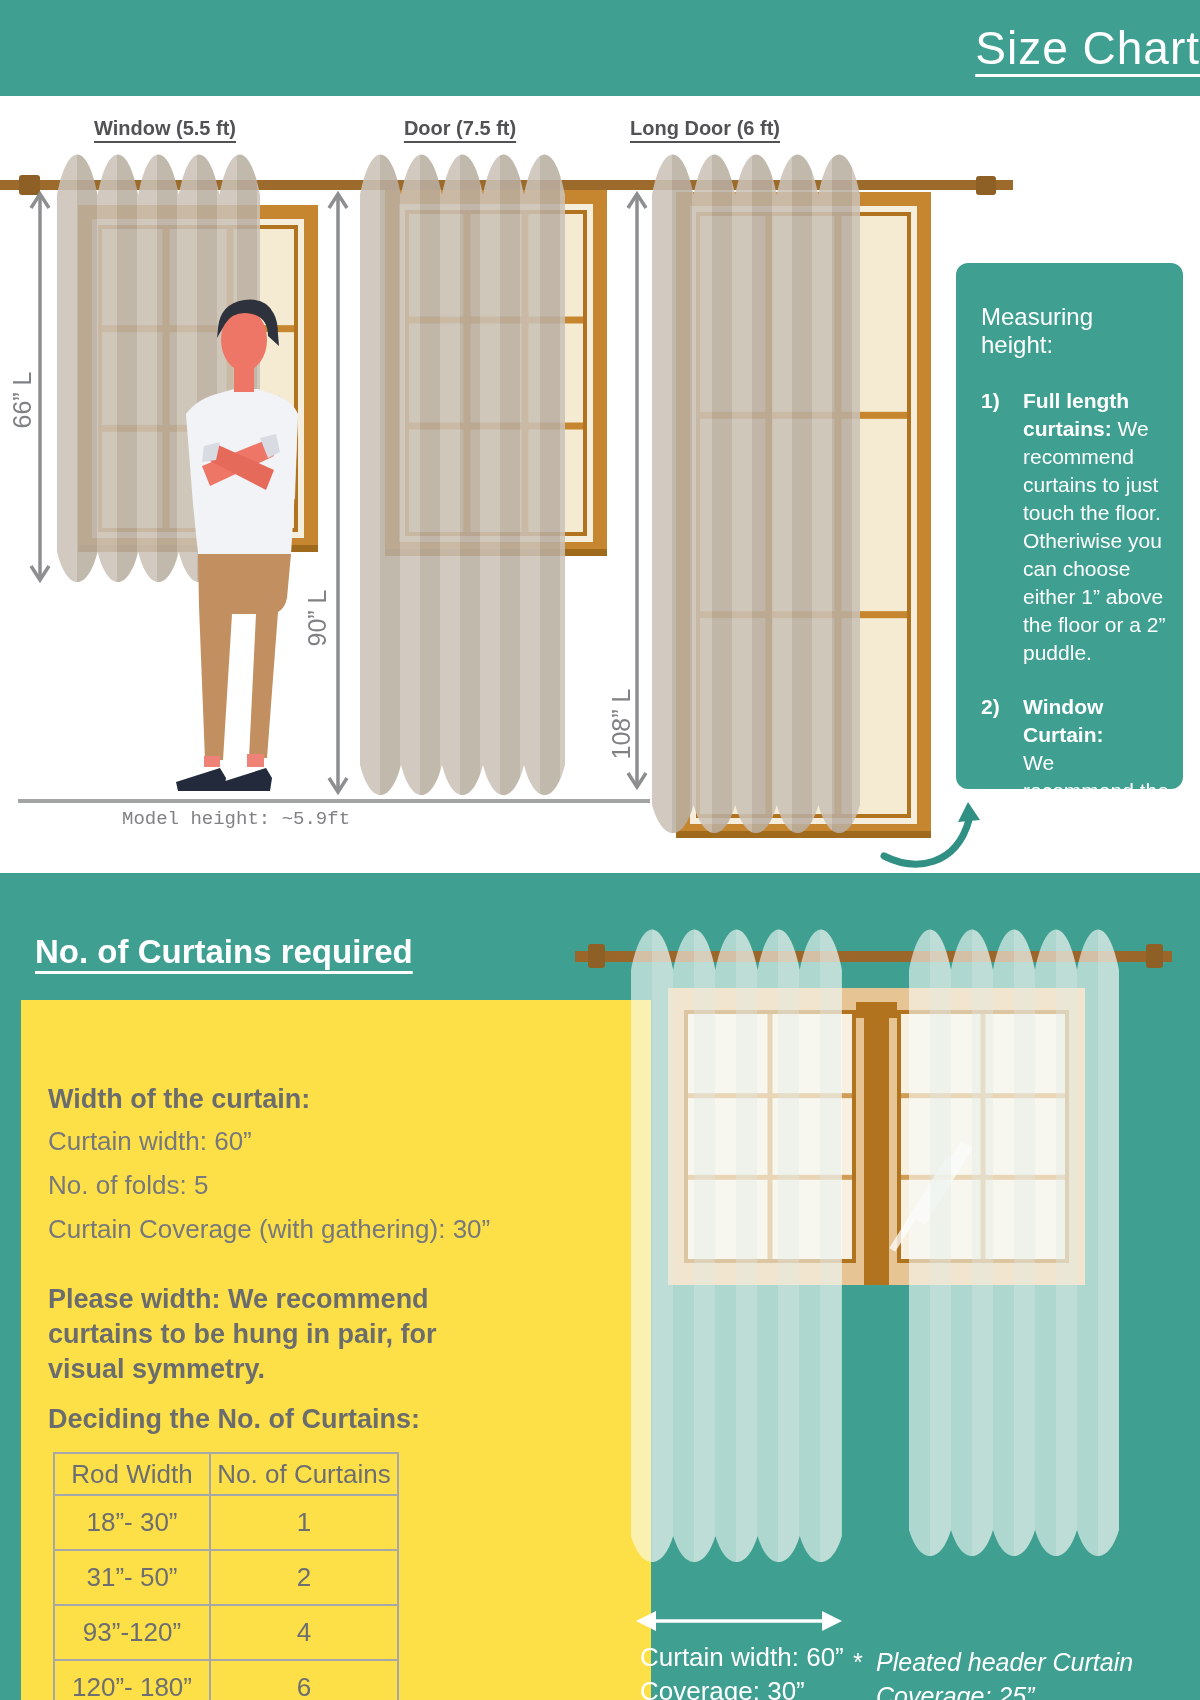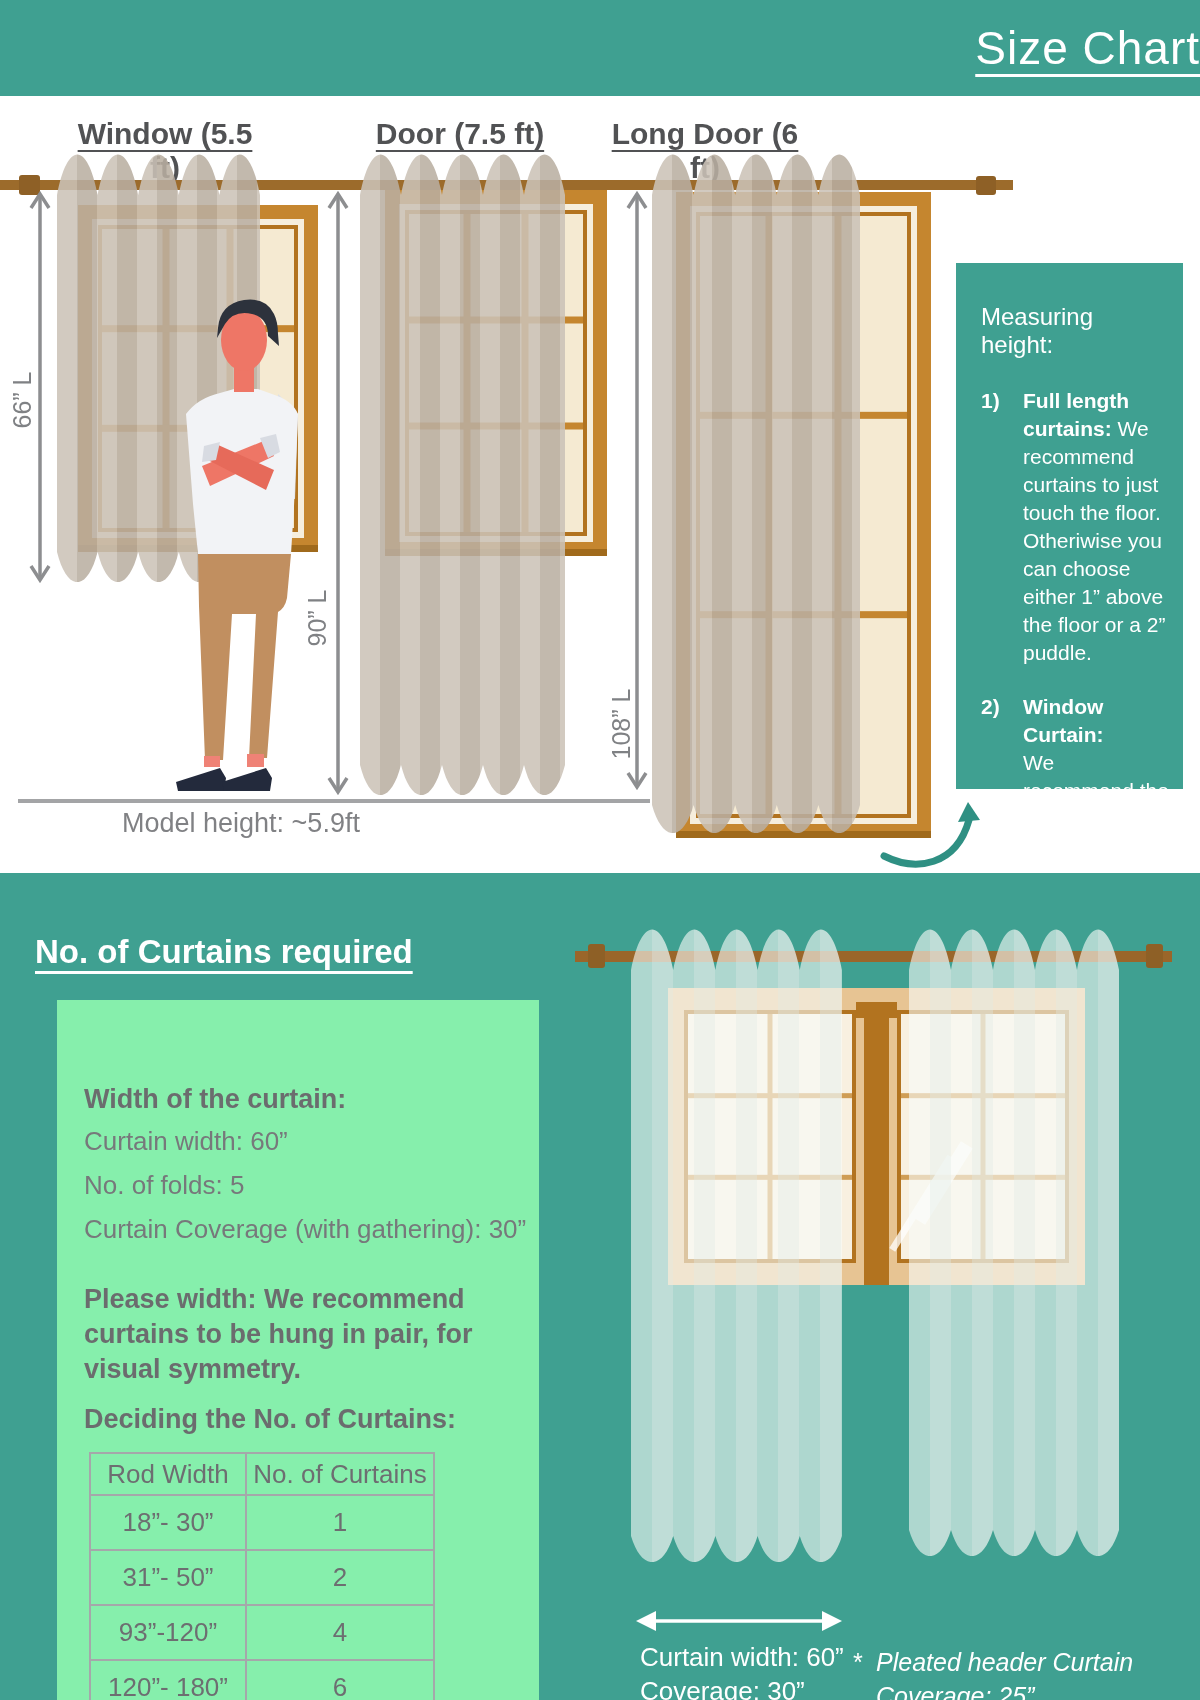--- a/index.html
+++ b/index.html
@@ -5,41 +5,41 @@
   html,body{margin:0;padding:0;background:#fff;}
   .stage{position:relative;width:1200px;height:1700px;overflow:hidden;
          font-family:"Liberation Sans",sans-serif;background:#ffffff;}
   .abs{position:absolute;}
   
   .hdr{left:0;top:0;width:1200px;height:96px;background:var(--teal);
        display:flex;align-items:center;justify-content:flex-end;}
   .hdr-title{color:#fff;font-size:46px;letter-spacing:1px;
        text-decoration:underline;text-decoration-thickness:3px;text-underline-offset:10px;}
   
-  .toplabel{font-size:30px;font-weight:bold;color:#515254;text-align:center;
+  .toplabel{font-size:20px;font-weight:bold;color:#515254;text-align:center;
        text-decoration:underline;text-decoration-thickness:2px;text-underline-offset:6px;}
   .vlabel{width:110px;height:30px;line-height:30px;text-align:center;font-size:25px;color:#7f8184;
        transform:rotate(-90deg);white-space:nowrap;}
-  .graytext{font-size:27px;color:#808184;}
+  .graytext{font-size:19px;color:#808184;font-family:Liberation Mono, monospace;}
   .rodbar{background:var(--rod);}
   .rodcap{background:#8e6026;border-radius:3px;}
   .floor{background:#a3a4a6;}
   
   .mbox{left:956px;top:263px;width:227px;height:526px;background:var(--teal);
-        color:#fff;padding:40px 14px 0 25px;box-sizing:border-box;}
+        color:#fff;padding:40px 14px 0 25px;box-sizing:border-box;border-radius:12px;}
   .mbox-title{font-size:24px;margin-bottom:28px;}
   .mitem{position:relative;padding-left:42px;font-size:21px;line-height:28px;}
   .mitem .num{position:absolute;left:0;top:0;font-weight:bold;}
   .mitem b{font-weight:bold;}
   .mitem+.mitem{margin-top:26px;}
   
   .bottombg{left:0;top:873px;width:1200px;height:827px;background:var(--teal);}
   .bheading{left:35px;top:933px;color:#fff;font-size:33px;font-weight:bold;
         text-decoration:underline;text-decoration-thickness:3px;text-underline-offset:8px;}
-  .card{left:21px;top:1000px;width:482px;height:700px;background:#86efac;margin-left:36px;}
+  .card{left:21px;top:1000px;width:630px;height:700px;background:#fde047;}
   .card .t-bold{position:absolute;left:27px;font-size:27px;font-weight:bold;color:#6b6c6e;}
   .card .t-reg{position:absolute;left:27px;font-size:26px;color:#77787b;}
   .sizetable{position:absolute;left:32px;top:452px;border-collapse:collapse;}
   .sizetable th,.sizetable td{border:2px solid #a5a7aa;color:#6d6e71;font-weight:normal;
         font-size:26px;text-align:center;}
   .sizetable th{width:152px;height:38px;}
   .sizetable th+th{width:184px;}
   .sizetable td{height:51px;}
   
   .illabel{color:#fff;font-size:26px;}

